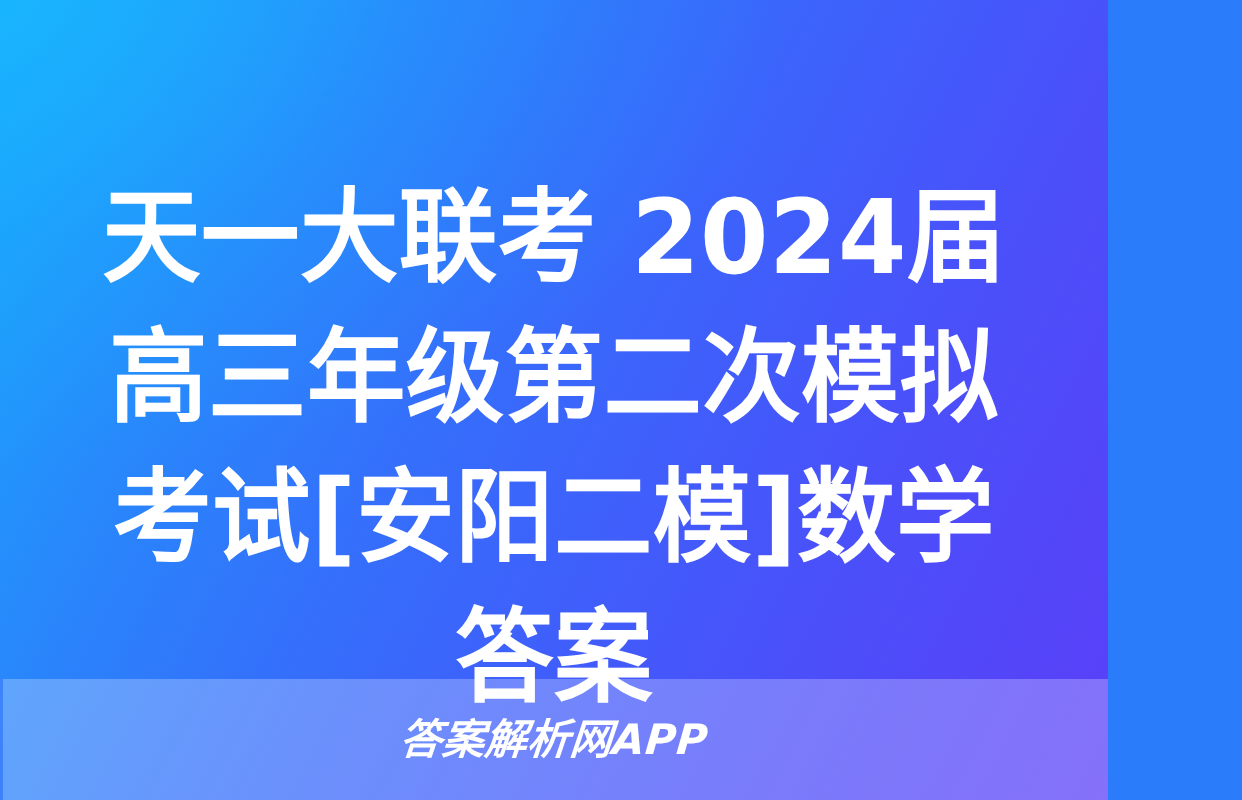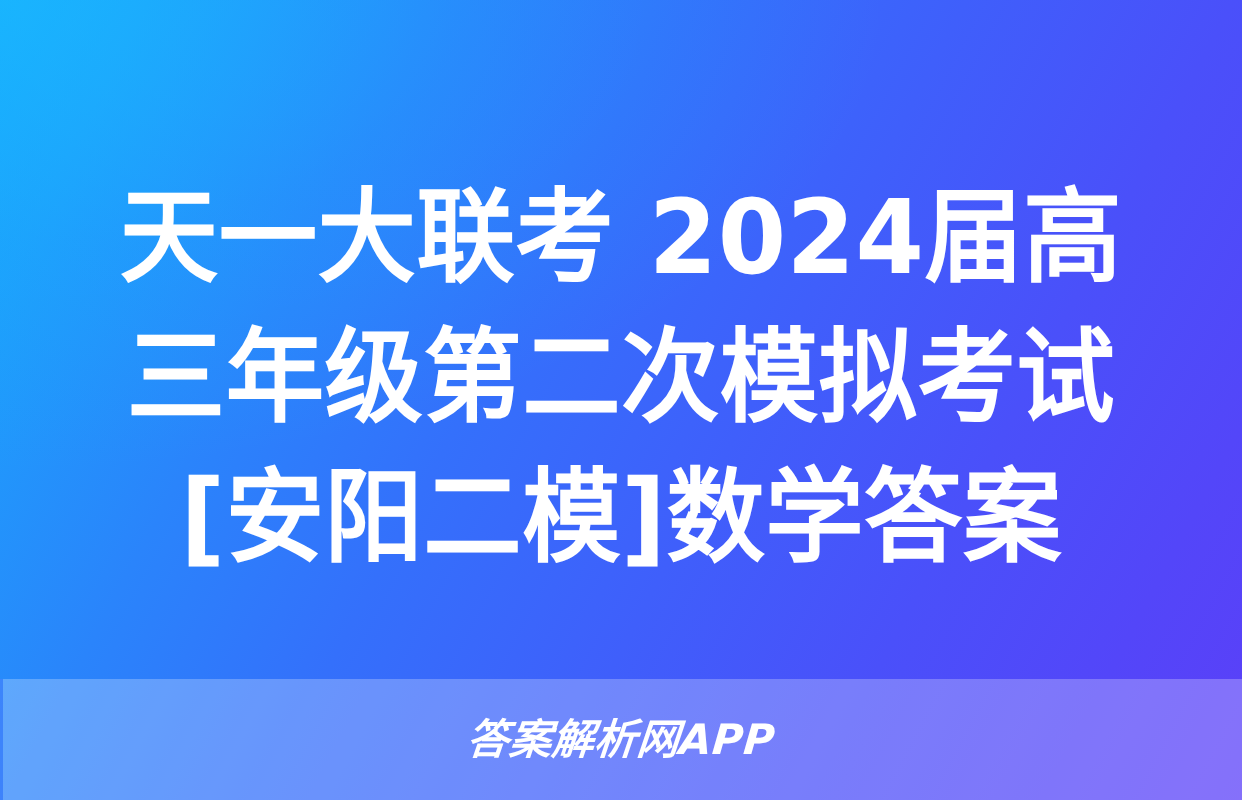--- a/index.html
+++ b/index.html
@@ -13,24 +13,25 @@
   }
 
   body {
     font-family: "Liberation Sans", "DejaVu Sans", sans-serif;
     -webkit-font-smoothing: antialiased;
   }
 
   
   .poster {
     position: relative;
-    width: 1242px;
+    width: 1094px;
     height: 800px;
     overflow: hidden;
     isolation: isolate;
+    padding-left: 14px;
   }
 
   
   .poster-bg {
     position: absolute;
     inset: 0;
     background:
       linear-gradient(118deg,
         #17a9fd 0%,
         #1d9ffc 9%,

